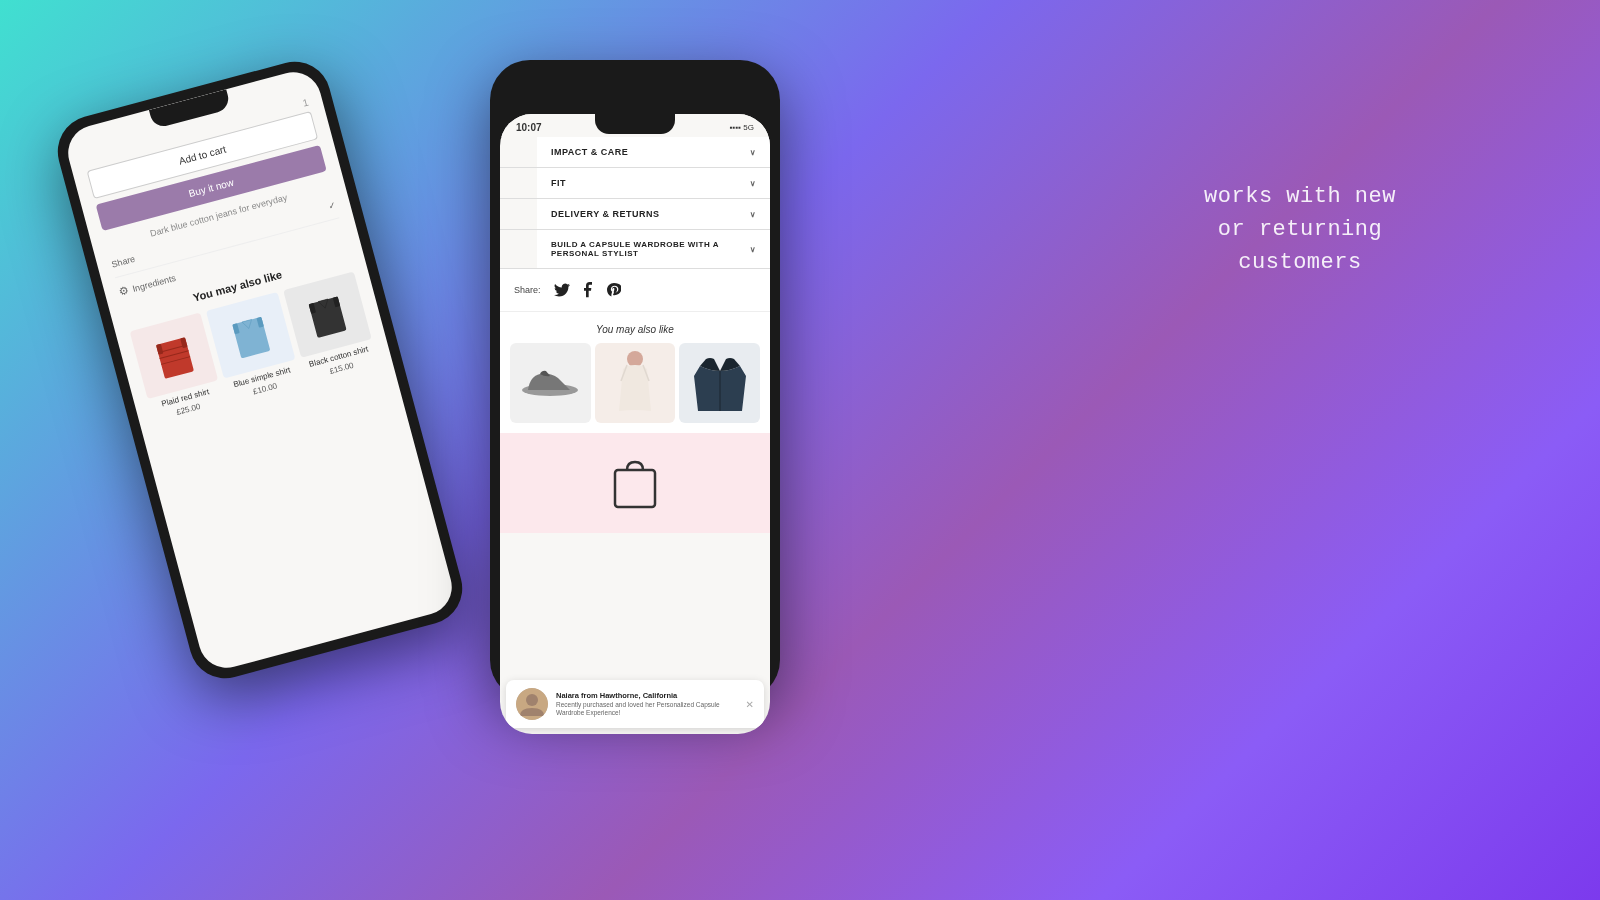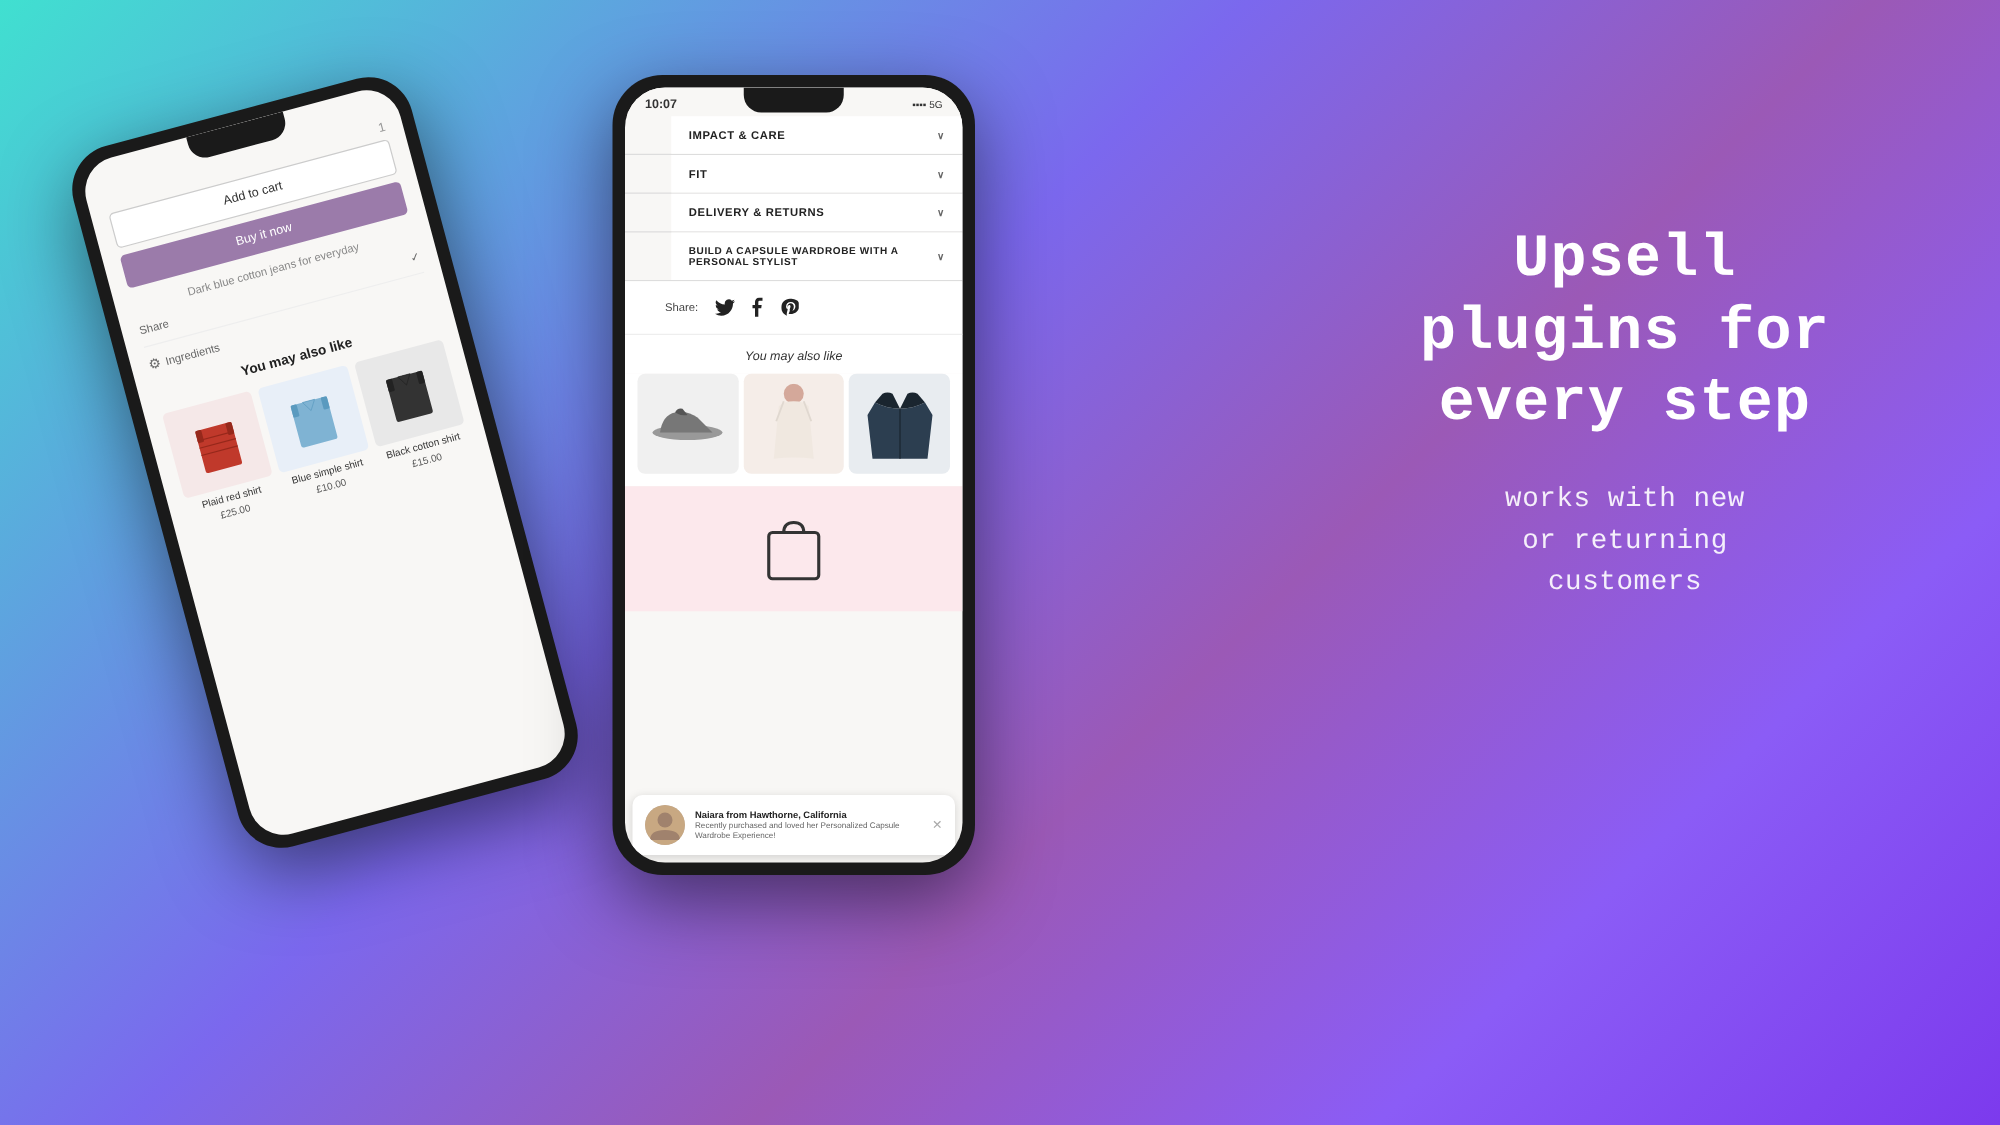--- a/index.html
+++ b/index.html
@@ -182,20 +182,21 @@
       width: 290px;
       height: 640px;
     }
 
     .phone-right .phone-frame {
       border-radius: 40px;
     }
 
     .phone-right .phone-screen {
       border-radius: 32px;
+      margin-top: 44px;
     }
 
     .right-phone-content {
       padding: 0;
       height: 100%;
       overflow: hidden;
     }
 
     .status-bar {
       display: flex;
@@ -226,21 +227,21 @@
       letter-spacing: 0.5px;
       background: white;
     }
 
     .accordion-chevron {
       font-size: 8px;
       color: #666;
     }
 
     .share-section {
-      padding: 12px 32px;
+      padding: 12px 14px;
       display: flex;
       align-items: center;
       gap: 12px;
       font-size: 9px;
       color: #444;
       background: white;
       border-bottom: 1px solid #eee;
     }
 
     .social-icons {
@@ -546,17 +547,16 @@
             </div>
             <span class="notif-close">✕</span>
           </div>
 
         </div>
       </div>
     </div>
   </div>
 
   <div class="right-text">
-    <div class="headline">Upsell<br>plugins for<br>every step</div>
     <div class="subheadline">works with new<br>or returning<br>customers</div>
   </div>
 
 </div>
 
 </body></html>

